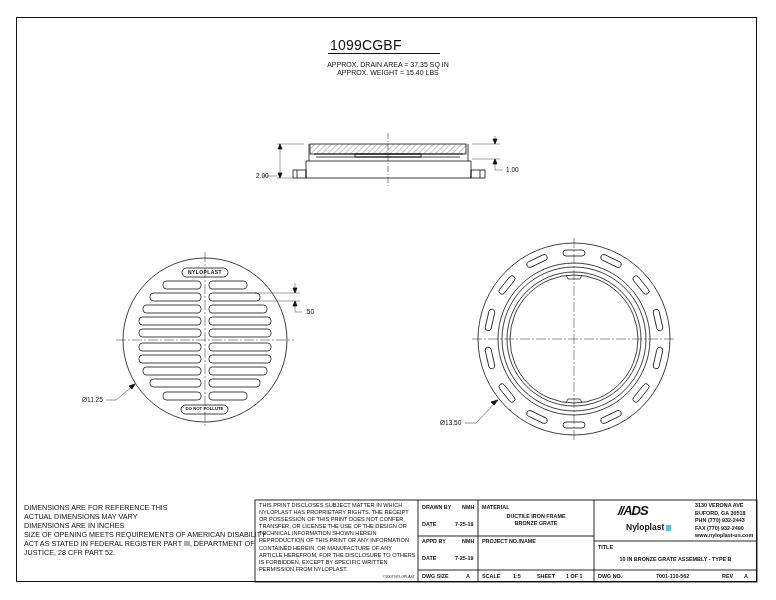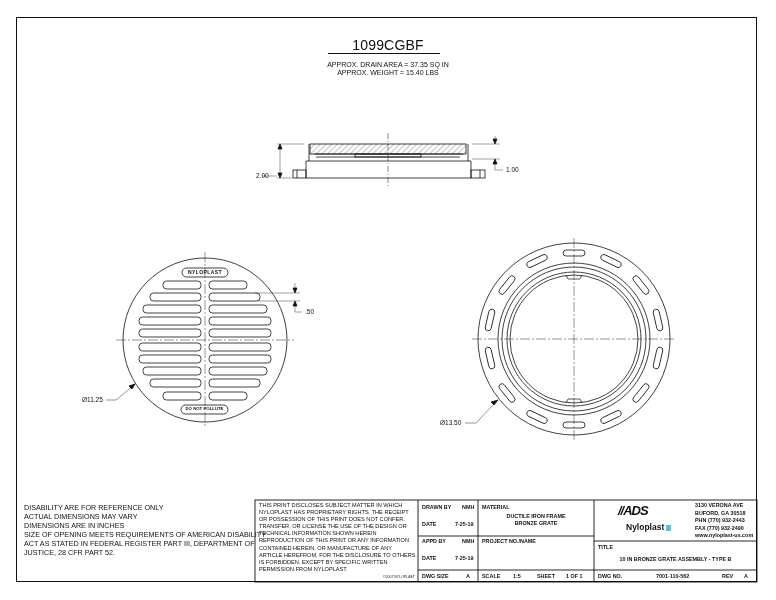--- a/index.html
+++ b/index.html
@@ -1,19 +1,19 @@
 <!DOCTYPE html>
 <html><head>
 <meta charset="utf-8">
 <style>
   html, body { margin:0; padding:0; background:#ffffff; }
   body { width:776px; height:600px; position:relative; overflow:hidden; font-family:"Liberation Sans", sans-serif; color:#111; }
   .sheet { position:absolute; left:16px; top:17px; width:741px; height:565px; border:1.5px solid #111; box-sizing:border-box; }
   .abs { position:absolute; }
-  .title-main { left:330px; top:37px; width:116px; text-align:center; font-size:14px; letter-spacing:0.2px; }
+  .title-main { left:330px; top:37px; width:116px; text-align:left; font-size:14px; letter-spacing:0.2px; }
   .title-line { position:absolute; left:328px; top:53px; width:112px; height:1px; background:#111; }
   .sub { left:300px; width:176px; text-align:center; font-size:7px; }
   svg { position:absolute; left:0; top:0; }
   .notes { left:24px; top:504px; font-size:7.2px; line-height:8.9px; }
   .notes div { white-space:nowrap; }
   .tb { position:absolute; font-size:5.6px; line-height:7.1px; }
   .lbl { position:absolute; font-size:5.4px; font-weight:bold; white-space:nowrap; }
   .val { position:absolute; font-size:5.4px; font-weight:bold; white-space:nowrap; }
   .addr { position:absolute; left:695px; top:502px; font-size:5.4px; font-weight:bold; line-height:7.6px; }
   .logo-ads { position:absolute; left:618px; top:503px; font-size:13px; font-weight:bold; font-style:italic; letter-spacing:-1px; color:#111; }
@@ -162,21 +162,21 @@
 
 <div class="dim" style="left:256px; top:172px;">2.00</div>
 <div class="dim" style="left:506px; top:166px;">1.00</div>
 <div class="dim" style="left:305px; top:308px;">.50</div>
 <div class="dim" style="left:82px; top:396px;">Ø11.25</div>
 <div class="dim" style="left:440px; top:419px;">Ø13.50</div>
 <div class="abs" style="left:184px; top:269px; width:42px; text-align:center; font-size:5px; font-weight:bold; letter-spacing:0.4px;">NYLOPLAST</div>
 <div class="abs" style="left:182px; top:406px; width:45px; text-align:center; font-size:4.3px; font-weight:bold;">DO NOT POLLUTE</div>
 
 <div class="abs notes">
-  <div>DISABILITY ARE FOR REFERENCE ONLY</div>
+  <div>DIMENSIONS ARE FOR REFERENCE THIS</div>
   <div>ACTUAL DIMENSIONS MAY VARY</div>
   <div>DIMENSIONS ARE IN INCHES</div>
   <div>SIZE OF OPENING MEETS REQUIREMENTS OF AMERICAN DISABILITY</div>
   <div>ACT AS STATED IN FEDERAL REGISTER PART III, DEPARTMENT OF</div>
   <div>JUSTICE, 28 CFR PART 52.</div>
 </div>
 
 <div class="tb" style="left:259px; top:502px;">
   <div>THIS PRINT DISCLOSES SUBJECT MATTER IN WHICH</div>
   <div>NYLOPLAST HAS PROPRIETARY RIGHTS.  THE RECEIPT</div>

